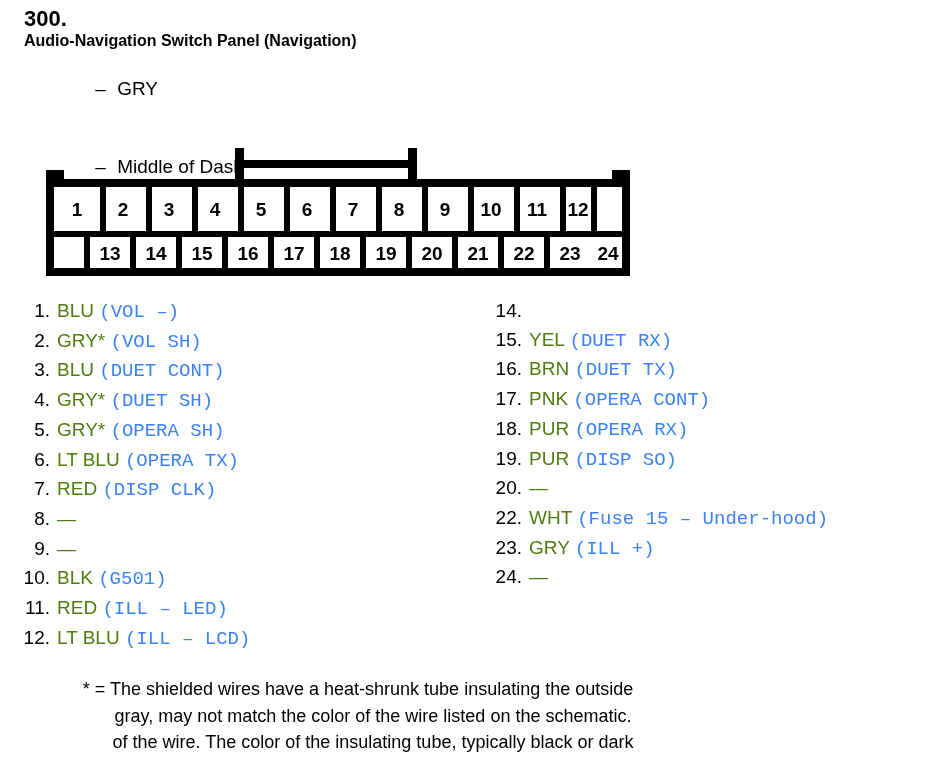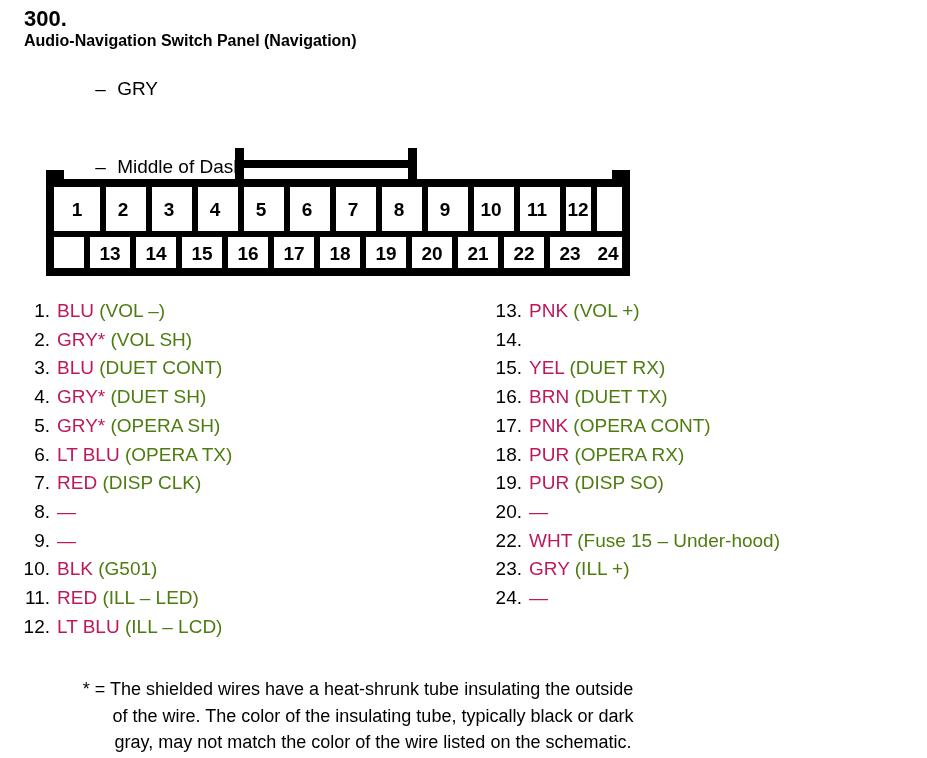--- a/index.html
+++ b/index.html
@@ -23,22 +23,22 @@
   #connector{position:absolute;left:46px;top:146px;width:584px;height:130px;}
   #connector svg{display:block;}
 
   
   .pinlist{position:absolute;font-size:19px;line-height:28.7px;}
   #pinlist-left{left:18px;top:297px;}
   #pinlist-right{left:490px;top:297px;}
   .pin-row{white-space:nowrap;display:flex;align-items:baseline;}
   .pin-num{display:inline-block;width:32px;text-align:right;flex:0 0 32px;}
   .pin-body{margin-left:7px;}
-  .pin-color{color:#be185d;text-align:center;}
-  .pin-desc{color:#4d7c0f;}
+  .pin-color{color:#4d7c0f;text-align:center;}
+  .pin-desc{color:#3b82f6;font-family:Liberation Mono, monospace;}
 
   
   #footnote{position:absolute;left:8px;top:676px;font-size:18px;line-height:26.5px;width:700px;}
   #footnote .fn-line{white-space:nowrap;text-align:center;}
   #footnote .fn-line.indent{padding-left:30px;}
 </style>
 </head>
 <body>
 
 <div id="header">
@@ -179,24 +179,20 @@
       <span class="pin-body"><span class="pin-color">RED</span> <span class="pin-desc">(ILL – LED)</span></span>
     </div>
   <div class="pin-row">
       <span class="pin-num">12.</span>
       <span class="pin-body"><span class="pin-color">LT BLU</span> <span class="pin-desc">(ILL – LCD)</span></span>
     </div>
 </div>
 
 <div class="pinlist" id="pinlist-right">
   <div class="pin-row">
-      <span class="pin-num">13.</span>
-      <span class="pin-body"><span class="pin-color">PNK</span> <span class="pin-desc">(VOL +)</span></span>
-    </div>
-  <div class="pin-row">
       <span class="pin-num">14.</span>
     </div>
   <div class="pin-row">
       <span class="pin-num">15.</span>
       <span class="pin-body"><span class="pin-color">YEL</span> <span class="pin-desc">(DUET RX)</span></span>
     </div>
   <div class="pin-row">
       <span class="pin-num">16.</span>
       <span class="pin-body"><span class="pin-color">BRN</span> <span class="pin-desc">(DUET TX)</span></span>
     </div>
@@ -225,15 +221,15 @@
       <span class="pin-body"><span class="pin-color">GRY</span> <span class="pin-desc">(ILL +)</span></span>
     </div>
   <div class="pin-row">
       <span class="pin-num">24.</span>
       <span class="pin-body"><span class="pin-color">—</span> <span class="pin-desc"></span></span>
     </div>
 </div>
 
 <div id="footnote">
   <div class="fn-line">* = The shielded wires have a heat-shrunk tube insulating the outside</div>
+  <div class="fn-line indent">gray, may not match the color of the wire listed on the schematic.</div>
   <div class="fn-line indent">of the wire. The color of the insulating tube, typically black or dark</div>
-  <div class="fn-line indent">gray, may not match the color of the wire listed on the schematic.</div>
 </div>
 
 </body></html>

